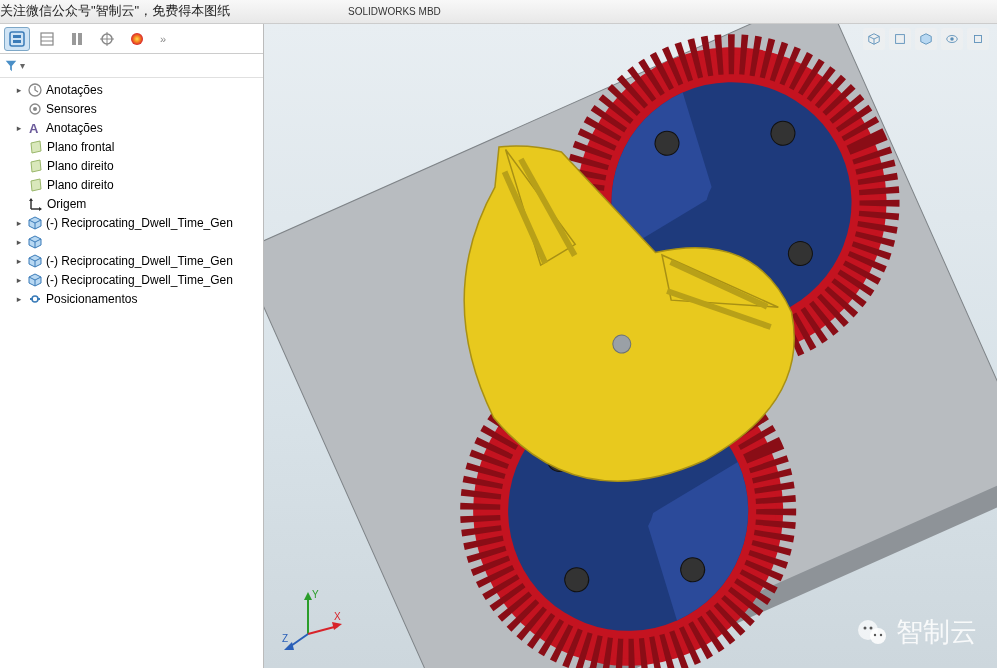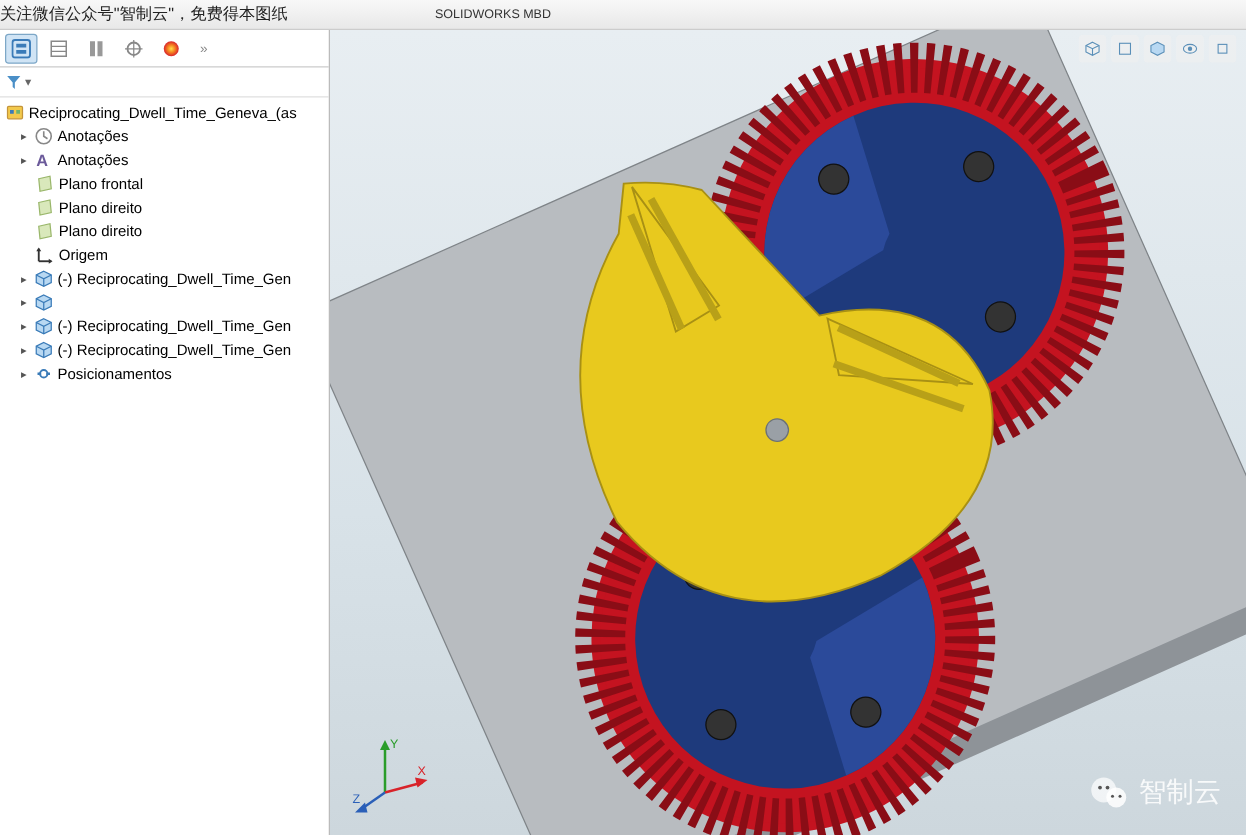--- a/index.html
+++ b/index.html
@@ -20,21 +20,21 @@
 .tree-row .expand { width: 10px; height: 10px; display: inline-flex; align-items: center; justify-content: center; font-size: 9px; color: #555; }
 .tree-row .ico { width: 16px; height: 16px; display: inline-flex; align-items: center; justify-content: center; flex-shrink: 0; }
 .tree-row .lbl { color: #000; font-size: 12px; }
 .indent-1 { padding-left: 14px; }
 .indent-2 { padding-left: 28px; }
 .viewport { flex: 1; position: relative; background: linear-gradient(180deg, #e8eef2 0%, #d8e2e8 60%, #cdd7dd 100%); overflow: hidden; }
 .hud-icons { position: absolute; top: 4px; right: 8px; display: flex; gap: 4px; }
 .hud-icons .hud { width: 22px; height: 22px; display: flex; align-items: center; justify-content: center; background: rgba(240,240,240,0.6); border-radius: 3px; }
 .hud svg { width: 14px; height: 14px; }
 .triad { position: absolute; bottom: 14px; left: 14px; }
-.watermark { position: absolute; bottom: 18px; right: 20px; color: rgba(255,255,255,0.85); font-size: 22px; display: flex; align-items: center; gap: 8px; }
+.watermark { position: absolute; bottom: 18px; right: 20px; color: rgba(255,255,255,0.85); font-size: 27px; display: flex; align-items: center; gap: 8px; }
 .watermark svg { width: 32px; height: 32px; }
 .model-scene { position: absolute; inset: 0; }
 .chev-right { font-size: 11px; color: #888; padding: 0 6px; }
 </style>
 </head>
 <body>
 
 <div class="top-menu">
   <span class="chinese-overlay">关注微信公众号"智制云"，免费得本图纸</span>
   <span class="tab-label" style="margin-left:340px">SOLIDWORKS MBD</span>
@@ -84,39 +84,39 @@
       </div>
       <span class="chev-right">»</span>
     </div>
     <div class="filter-row">
       <svg viewBox="0 0 16 16">
           <path d="M2 2 L14 2 L9 8 L9 14 L7 12 L7 8 Z" fill="#4a8fc7"></path>
         </svg>
       <span style="font-size:10px;color:#666;margin-left:2px">▾</span>
     </div>
     <div class="tree">
-      <div class="tree-row">
-        <span class="ico">
-            <svg viewBox="0 0 16 16">
-              <rect x="2" y="3" width="12" height="10" rx="1" fill="#f2c94c" stroke="#c4943a"></rect>
-              <rect x="4" y="6" width="3" height="3" fill="#3a7bb8"></rect>
-              <rect x="9" y="6" width="3" height="3" fill="#6fb36f"></rect>
-            </svg>
-          </span>
-        <span class="lbl">Reciprocating_Dwell_Time_Geneva_(as</span>
-      </div>
       <div class="tree-row indent-1">
         <span class="expand">▸</span>
         <span class="ico">
             <svg viewBox="0 0 16 16">
               <circle cx="8" cy="8" r="6" fill="none" stroke="#888" stroke-width="1.3"></circle>
               <path d="M8 4 L8 8 L11 10" stroke="#888" fill="none" stroke-width="1.3"></path>
             </svg>
           </span>
         <span class="lbl">Anotações</span>
+      </div>
+      <div class="tree-row indent-1">
+        <span class="expand"></span>
+        <span class="ico">
+            <svg viewBox="0 0 16 16">
+              <circle cx="8" cy="8" r="5" fill="none" stroke="#888" stroke-width="1.3"></circle>
+              <circle cx="8" cy="8" r="2" fill="#888"></circle>
+            </svg>
+          </span>
+        <span class="lbl">Sensores</span>
       </div>
       <div class="tree-row indent-1">
         <span class="expand">▸</span>
         <span class="ico">
             <svg viewBox="0 0 16 16">
               <text x="2" y="13" font-size="13" font-weight="bold" fill="#6b5a9a">A</text>
             </svg>
           </span>
         <span class="lbl">Anotações</span>
       </div>

